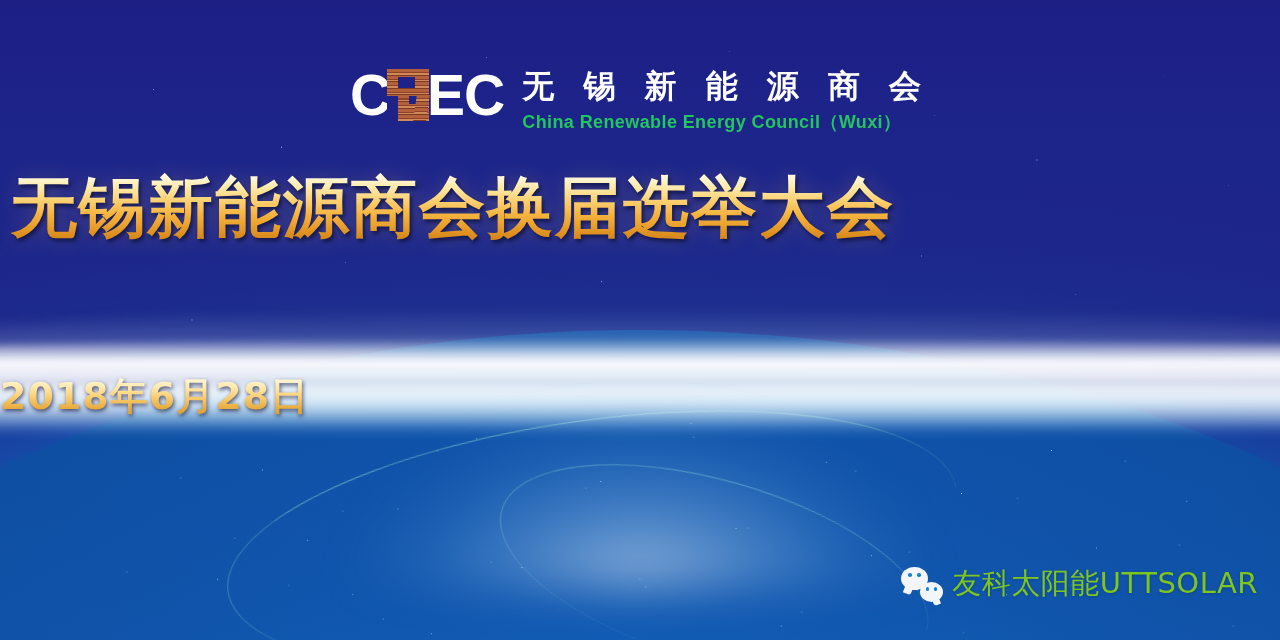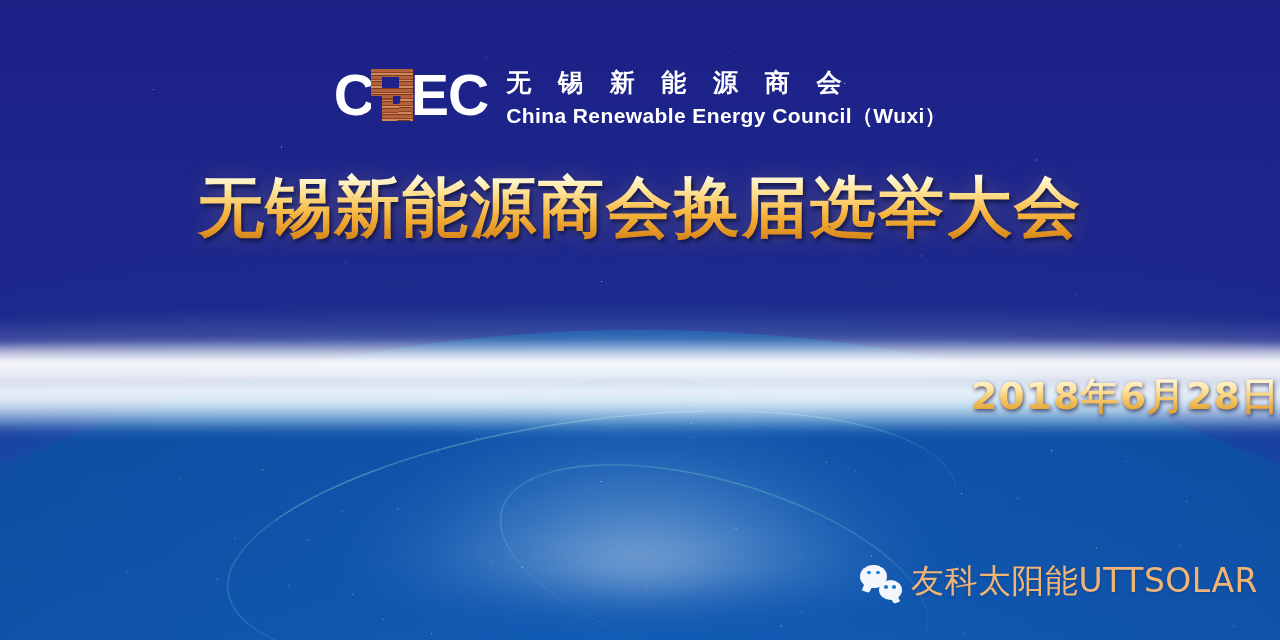--- a/index.html
+++ b/index.html
@@ -284,43 +284,45 @@
   }
 
   .logo-text-col {
     display: flex;
     flex-direction: column;
     justify-content: center;
     padding-top: 2px;
   }
   .logo-cn {
     color: #ffffff;
-    font-size: 25px;
+    font-size: 32px;
     font-weight: 700;
     letter-spacing: 9px;
     line-height: 1.18;
     white-space: nowrap;
     font-family: "DejaVu Sans", "Liberation Sans", sans-serif;
+    text-align: right;
   }
   .logo-en {
-    color: #ffffff;
-    font-size: 21px;
+    color: #22c55e;
+    font-size: 18px;
     font-weight: 700;
     letter-spacing: 0.4px;
     white-space: nowrap;
     margin-top: 4px;
     font-family: "Liberation Sans", "DejaVu Sans", sans-serif;
   }
 
   
   .headline {
     position: absolute;
     left: 0; right: 0;
     top: 168px;
-    text-align: center;
+    text-align: left;
+    padding-left: 11px;
   }
   .headline-line {
     font-family: "DejaVu Sans", "Liberation Sans", sans-serif;
     font-weight: 700;
     font-size: 66px;
     line-height: 80px;
     letter-spacing: 2px;
     white-space: nowrap;
     background: linear-gradient(to bottom,
       #fffdf2 0%,
@@ -337,21 +339,21 @@
     -webkit-text-fill-color: transparent;
     filter: drop-shadow(2px 3px 2px rgba(8,14,60,0.75)) drop-shadow(0 0 10px rgba(255,200,90,0.18));
   }
 
   
   .meta-row {
     position: absolute;
     left: 0; right: 0;
     top: 372px;
     display: flex;
-    justify-content: flex-end;
+    justify-content: flex-start;
     align-items: baseline;
     gap: 66px;
   }
   .meta-text {
     font-family: "DejaVu Sans", "Liberation Sans", sans-serif;
     font-weight: 700;
     font-size: 38px;
     line-height: 48px;
     letter-spacing: 1px;
     white-space: nowrap;
@@ -428,22 +430,22 @@
     border-radius: 50%;
     background: #1a86d6;
     z-index: 3;
   }
   .dot.d1 { left: 7px;  top: 7px; }
   .dot.d2 { left: 16px; top: 7px; }
   .dot.d3 { right: 14px; bottom: 11px; }
   .dot.d4 { right: 6px;  bottom: 11px; }
 
   .watermark-text {
-    color: #fdba74;
-    font-size: 33px;
+    color: #84cc16;
+    font-size: 29px;
     font-weight: 400;
     letter-spacing: 0.5px;
     white-space: nowrap;
     font-family: "DejaVu Sans", "Liberation Sans", sans-serif;
     text-shadow: 0 1px 3px rgba(10,40,80,0.35);
   }
 </style>
 </head>
 <body>
 

